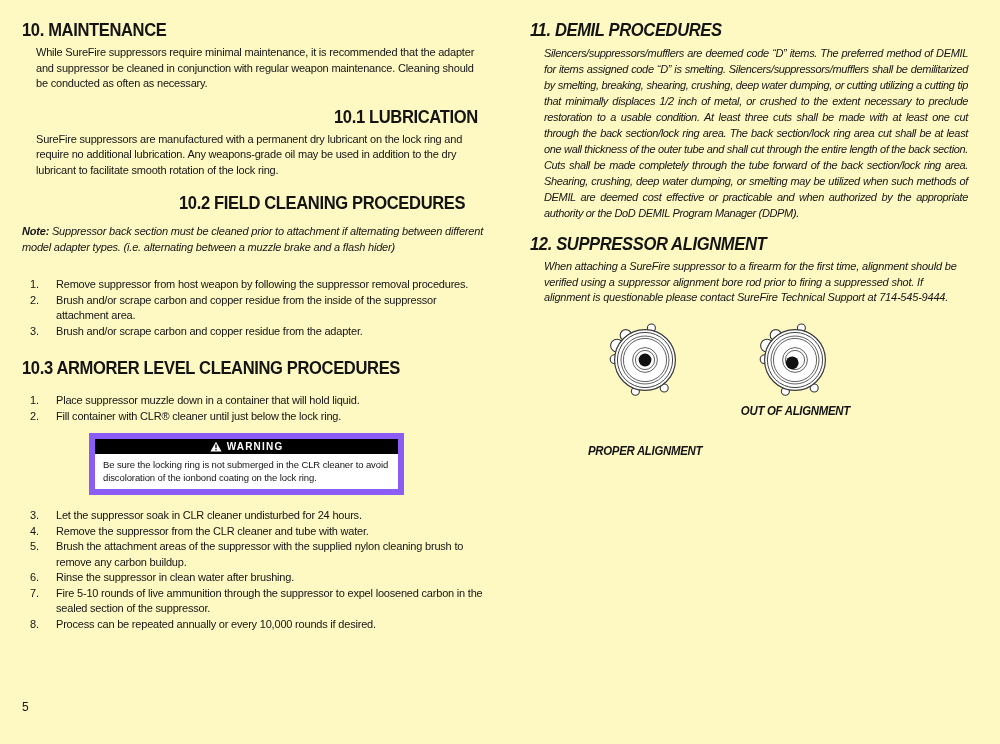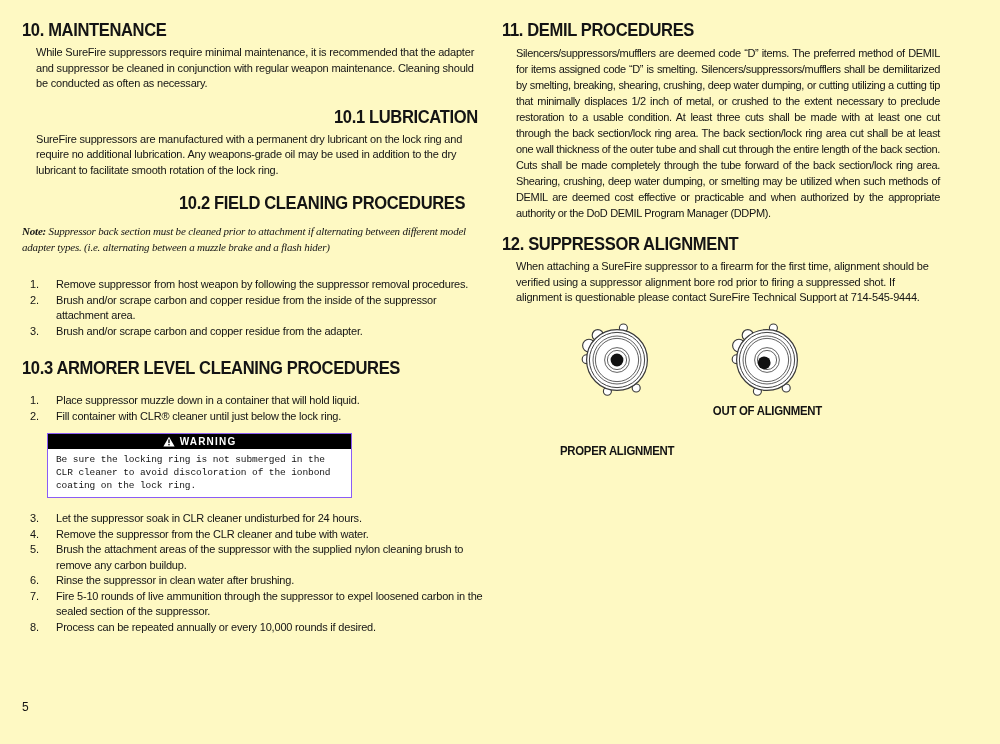--- a/index.html
+++ b/index.html
@@ -3,35 +3,35 @@
 <meta charset="utf-8">
 <style>
   html,body { margin:0; padding:0; background:#ffffff; }
   .page {
     position:relative; width:1000px; height:744px; background:#fef9c3;
     font-family:"Liberation Sans","DejaVu Sans",sans-serif;
     color:#141414; overflow:hidden;padding-left:36px;
   }
   .col { position:absolute; top:0; }
   .col-left  { left:22px;  width:468px; }
-  .col-right { left:502px; width:452px; }
+  .col-right { left:530px; width:452px;font-style:italic; }
 
   .h-sec {
     font-size:18px; line-height:18px; font-weight:700; letter-spacing:-0.4px;
     display:inline-block; transform:scaleX(0.92); transform-origin:left center;
     white-space:nowrap; margin:0;
   }
   .h-wrap { line-height:18px; }
 
   .body-text {
     font-size:11px; line-height:15.5px; letter-spacing:-0.2px; margin:14px;
   }
   .justified { text-align:justify; line-height:16px; letter-spacing:-0.35px; }
 
-  .note { font-size:11px; line-height:15.5px; letter-spacing:-0.2px; font-style:italic; margin:0;font-family:Liberation Serif, serif; }
+  .note { font-size:11px; line-height:15.5px; letter-spacing:-0.2px; font-style:italic; margin:0; }
   .note b { font-weight:700; }
 
   .steps { padding-left:8px; }
   .step-row { display:flex; font-size:11px; line-height:15.5px; letter-spacing:-0.2px; }
   .step-num { width:26px; flex:0 0 26px; }
   .step-text { flex:1; }
 
   
   .mt-title1 { margin-top:21px; }
   .mt-body   { margin-top:5px;  }
@@ -40,31 +40,30 @@
   .mt-note11 { margin-top:11px; }
   .mt-list22 { margin-top:22px; }
   .mt-note17 { margin-top:17px; }
   .mt-list15 { margin-top:15px; }
   .mt-warn9  { margin-top:9px;  }
   .mt-list13 { margin-top:13px; }
   .mt-sec8   { margin-top:8px;  }
   .mt-fig14  { margin-top:14px; }
 
   .warning-box {
-    margin-left:25px; width:303px; border:1px solid #8b5cf6; background:#fff;
+    margin-left:67px; width:303px; border:6px solid #8b5cf6; background:#fff;
   }
   .warning-head {
     background:#000; color:#fff; text-align:center; font-weight:700;
     font-size:10px; line-height:15px; letter-spacing:1.2px;
     display:flex; align-items:center; justify-content:center; gap:5px;
   }
   .warning-body {
     font-size:9.5px; line-height:13px; letter-spacing:-0.1px;
     padding:4px 8px 5px 8px;
-    font-family:Liberation Mono, monospace;
   }
 
   .figures { display:flex; }
   .figure { width:150px; display:flex; flex-direction:column; align-items:center; }
   .figure:first-child { margin-left:40px;gap:40px; }
   .figure-label {
     margin-top:4px; font-weight:700; font-size:12px; letter-spacing:-0.3px;
     display:inline-block; transform:scaleX(0.95); white-space:nowrap;
   }
 

